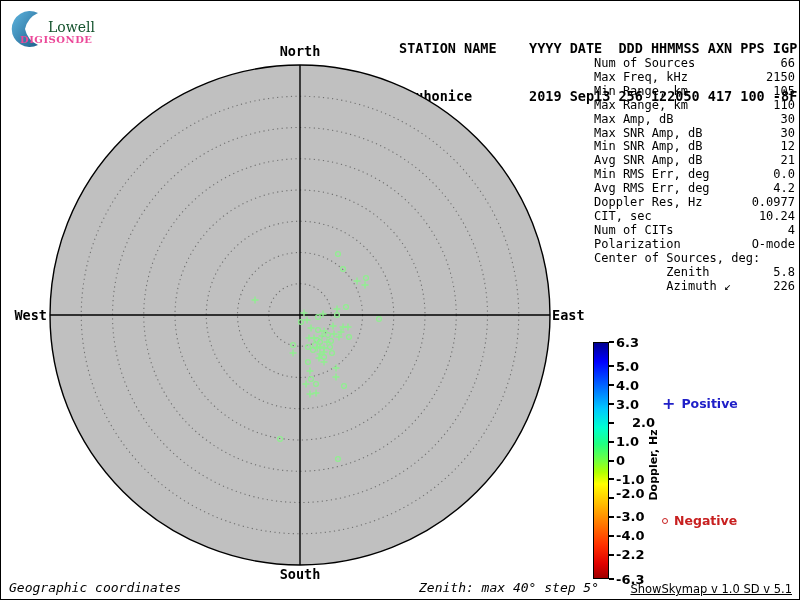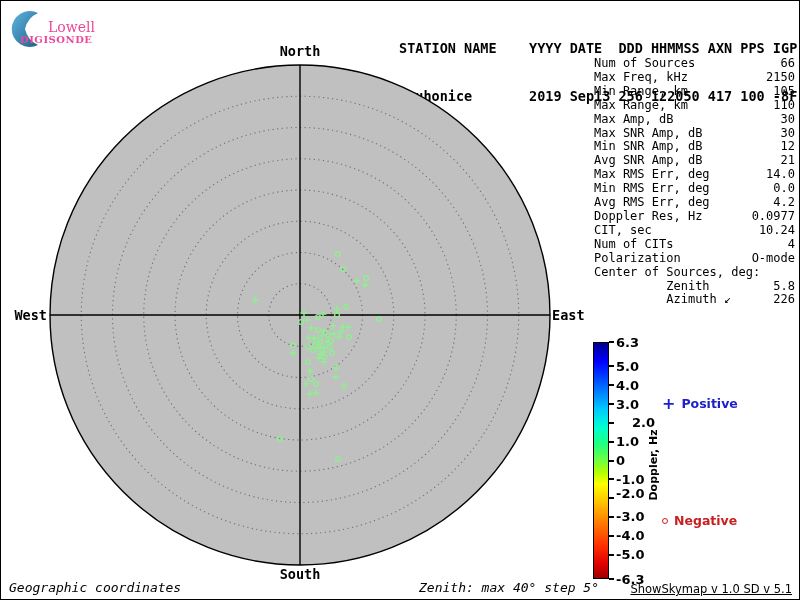--- a/index.html
+++ b/index.html
@@ -5,21 +5,21 @@
   html,body{margin:0;padding:0;}
   body{width:800px;height:600px;position:relative;background:#fff;overflow:hidden;
        font-family:"DejaVu Sans Mono",monospace;color:#000;}
   .screen{position:absolute;left:0;top:0;width:800px;height:600px;
           border:1px solid #000;box-sizing:border-box;}
 
   
   .logo{position:absolute;left:10px;top:7px;width:120px;height:42px;}
   .logo svg{position:absolute;left:0;top:1px;}
   .logo .lowell{position:absolute;left:37px;top:11px;font-family:"DejaVu Serif",serif;
-                font-size:14px;color:#ec4899;}
+                font-size:14px;color:#14532d;}
   .logo .digisonde{position:absolute;left:9px;top:26px;font-family:"DejaVu Serif",serif;
                    font-weight:bold;font-size:10px;letter-spacing:.5px;color:#ec4899;}
 
   
   .hdr{position:absolute;left:398px;top:7px;font-weight:bold;font-size:13.5px;
        line-height:16px;white-space:pre;}
 
   
   .skymap-svg{position:absolute;left:47px;top:62px;}
   .compass{position:absolute;font-weight:bold;font-size:13.5px;}
@@ -166,21 +166,20 @@
 
   <div class="stats">
       <div class="stat-row"><span class="stat-label">Num of Sources</span><span class="stat-value">66</span></div>
       <div class="stat-row"><span class="stat-label">Max Freq, kHz</span><span class="stat-value">2150</span></div>
       <div class="stat-row"><span class="stat-label">Min Range, km</span><span class="stat-value">105</span></div>
       <div class="stat-row"><span class="stat-label">Max Range, km</span><span class="stat-value">110</span></div>
       <div class="stat-row"><span class="stat-label">Max Amp, dB</span><span class="stat-value">30</span></div>
       <div class="stat-row"><span class="stat-label">Max SNR Amp, dB</span><span class="stat-value">30</span></div>
       <div class="stat-row"><span class="stat-label">Min SNR Amp, dB</span><span class="stat-value">12</span></div>
       <div class="stat-row"><span class="stat-label">Avg SNR Amp, dB</span><span class="stat-value">21</span></div>
-      <div class="stat-row"><span class="stat-label">Max RMS Err, deg</span><span class="stat-value">14.0</span></div>
       <div class="stat-row"><span class="stat-label">Min RMS Err, deg</span><span class="stat-value">0.0</span></div>
       <div class="stat-row"><span class="stat-label">Avg RMS Err, deg</span><span class="stat-value">4.2</span></div>
       <div class="stat-row"><span class="stat-label">Doppler Res, Hz</span><span class="stat-value">0.0977</span></div>
       <div class="stat-row"><span class="stat-label">CIT, sec</span><span class="stat-value">10.24</span></div>
       <div class="stat-row"><span class="stat-label">Num of CITs</span><span class="stat-value">4</span></div>
       <div class="stat-row"><span class="stat-label">Polarization</span><span class="stat-value">O-mode</span></div>
       <div class="stat-row"><span class="stat-label">Center of Sources, deg:</span><span class="stat-value"></span></div>
       <div class="stat-row"><span class="stat-label">          Zenith</span><span class="stat-value">5.8</span></div>
       <div class="stat-row"><span class="stat-label">          Azimuth ↙</span><span class="stat-value">226</span></div>
     </div>
@@ -203,21 +202,21 @@
       <div class="cb-label" style="top: 453px;">0</div>
       <div class="cb-tick" style="top: 477.31px;"></div>
       <div class="cb-label" style="top: 471.81px;">-1.0</div>
       <div class="cb-tick" style="top: 496.119px;"></div>
       <div class="cb-label" style="top: 486px; text-align: center;">-2.0</div>
       <div class="cb-tick" style="top: 514.929px;"></div>
       <div class="cb-label" style="top: 509.429px;">-3.0</div>
       <div class="cb-tick" style="top: 533.738px;"></div>
       <div class="cb-label" style="top: 528.238px;">-4.0</div>
       <div class="cb-tick" style="top: 552.548px;"></div>
-      <div class="cb-label" style="top: 547.048px;">-5.0</div>
+      <div class="cb-label" style="top: 547.048px;">-2.2</div>
       <div class="cb-tick" style="top: 577px;"></div>
       <div class="cb-label" style="top: 571.5px;">-6.3</div>
     </div>
   <div class="doppler-label">Doppler, Hz</div>
 
   <div class="legend-item pos" style="color: rgb(32, 32, 200);">
     <span class="plus-marker">+</span>
     <span>Positive</span>
   </div>
   <div class="legend-item neg" style="color: rgb(200, 32, 32);">

